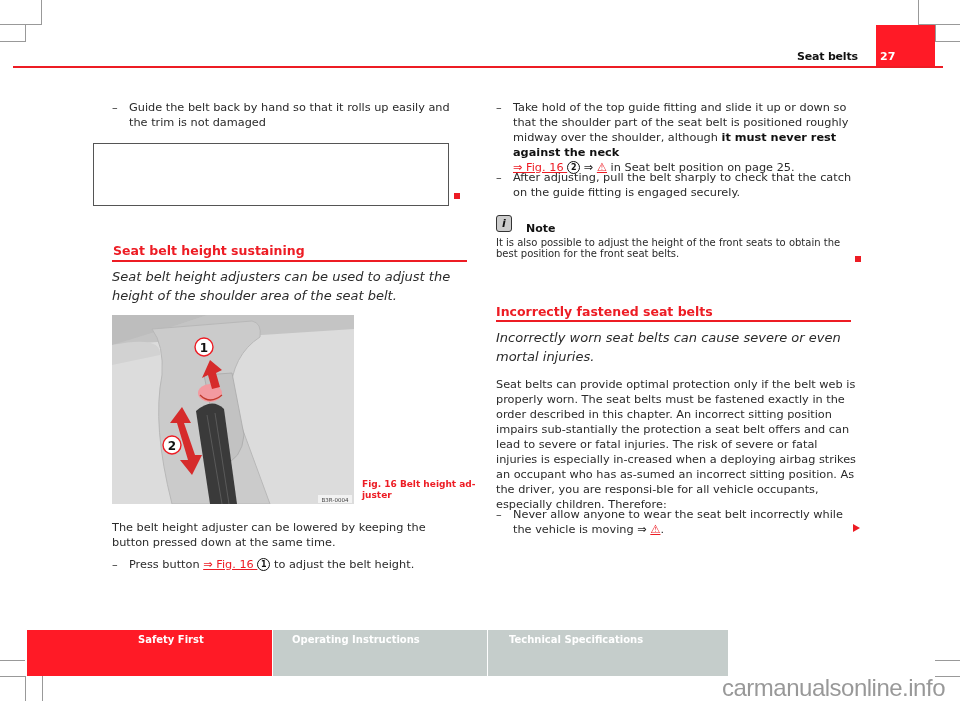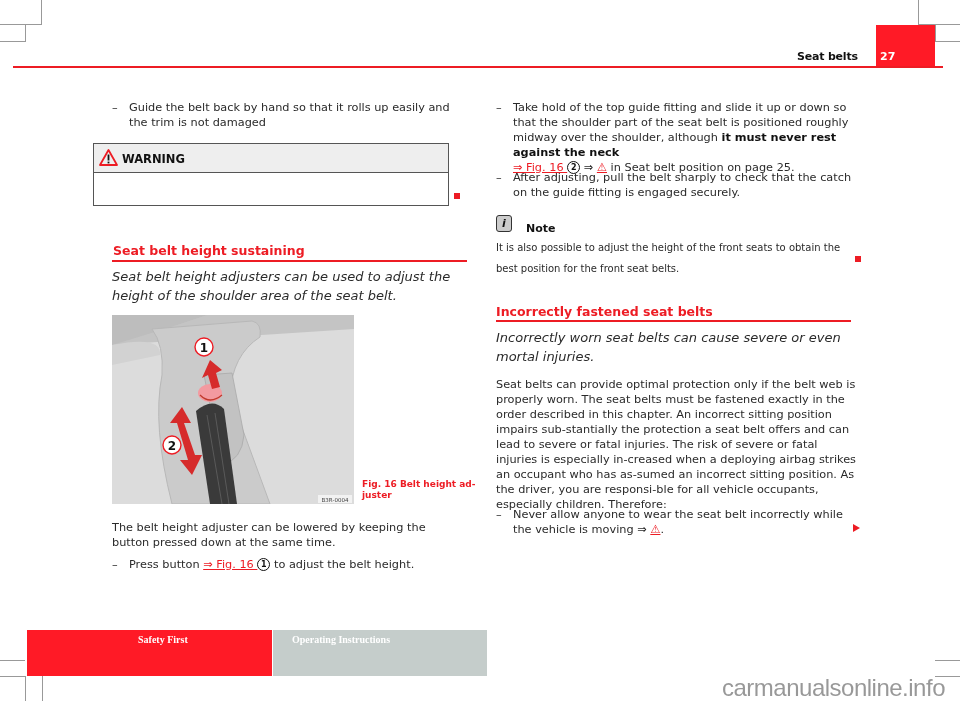--- a/index.html
+++ b/index.html
@@ -34,26 +34,26 @@
 
   .figure { left:112px; top:315px; width:242px; height:189px; background:#d9d9d9; overflow:hidden; }
   .fig-caption { left:362px; top:479px; font-size:9px; line-height:11px; font-weight:bold; color:#ed1c24; }
 
   .circ { display:inline-block; width:11px; height:11px; border:1px solid #111; border-radius:50%;
           font-size:8px; line-height:11px; text-align:center; font-weight:bold; color:#111; vertical-align:1px; }
 
   .note-icon { width:14px; height:15px; border:1px solid #333; border-radius:3px; background:#ccc;
                font-size:11px; line-height:15px; text-align:center; font-weight:bold; font-style:italic; color:#111; }
   .note-title { font-size:11px; font-weight:bold; color:#111; }
-  .note-text { font-size:10px; line-height:21px; color:#2a2a2a; }
+  .note-text { font-size:10px; line-height:11px; color:#2a2a2a; }
 
   
   .tabs { left:27px; top:630px; height:46px; display:flex; }
   .tab { height:46px; box-sizing:border-box; padding:4px 0 0 0; font-size:10px; font-weight:bold; color:#fff; }
-  .tab span { display:block; padding-left:16px;font-family:Liberation Serif, serif; }
+  .tab span { display:block; padding-left:16px; }
   .tab.active { background:#ff1a26; }
   .tab.inactive { background:#c5cdcb; }
   .watermark { left:722px; top:674px; font-size:24px; color:#555; letter-spacing:-0.5px; opacity:0.6; font-family:"Liberation Sans", sans-serif; }
 </style>
 </head>
 <body>
 
 <div class="crop" style="left:0;top:0;width:41px;height:24px;border-right-width:1px;border-bottom-width:1px;"></div>
 <div class="crop" style="left:0;top:24px;width:25px;height:17px;border-right-width:1px;border-bottom-width:1px;"></div>
 <div class="crop" style="left:918px;top:0;width:42px;height:24px;border-left-width:1px;border-bottom-width:1px;"></div>
@@ -68,28 +68,20 @@
 <div class="abs header-line"></div>
 <div class="abs header-title">Seat belts</div>
 <div class="abs page-num">27</div>
 
 <div class="bullet text" style="left:112px;top:100px;width:340px;">
   <span class="dash">–</span>
   <span class="body">Guide the belt back by hand so that it rolls up easily and the trim is not damaged</span>
 </div>
 
 <div class="abs warn-box">
-  <div class="warn-head">
-    <svg class="abs" style="left:5px;top:5px;" width="19" height="17" viewBox="0 0 19 17">
-      <path d="M9.5 1 L18 16 L1 16 Z" fill="none" stroke="#ed1c24" stroke-width="1.8" stroke-linejoin="round"></path>
-      <rect x="8.6" y="5.5" width="1.8" height="6" fill="#111"></rect>
-      <rect x="8.6" y="12.6" width="1.8" height="1.8" fill="#111"></rect>
-    </svg>
-    <span class="warn-title">WARNING</span>
-  </div>
 </div>
 <div class="abs end-mark" style="left:454px;top:193px;"></div>
 
 <div class="abs sec-title" style="left:113px;top:243px;">Seat belt height sustaining</div>
 <div class="abs sec-line" style="left:112px;top:260px;width:355px;"></div>
 <div class="abs intro" style="left:112px;top:267px;width:360px;">Seat belt height adjusters can be used to adjust the height of the shoulder area of the seat belt.</div>
 
 <div class="abs figure">
   <svg width="242" height="189" viewBox="0 0 242 189">
     <rect x="0" y="0" width="242" height="189" fill="#dcdcdc"></rect>
@@ -153,14 +145,17 @@
   <path d="M0 0 L7 4 L0 8 Z" fill="#ed1c24"></path>
 </svg>
 
 <div class="abs tabs">
   <div class="tab active" style="width:245px;margin-right:1px;padding-left:95px;">
     <span>Safety First</span>
   </div>
   <div class="tab inactive" style="width:214px;margin-right:1px;padding-left:3px;">
     <span>Operating Instructions</span>
   </div>
+  <div class="tab inactive" style="width:240px;padding-left:5px;">
+    <span>Technical Specifications</span>
+  </div>
 </div>
 <div class="abs watermark">carmanualsonline.info</div>
 
 </body></html>

